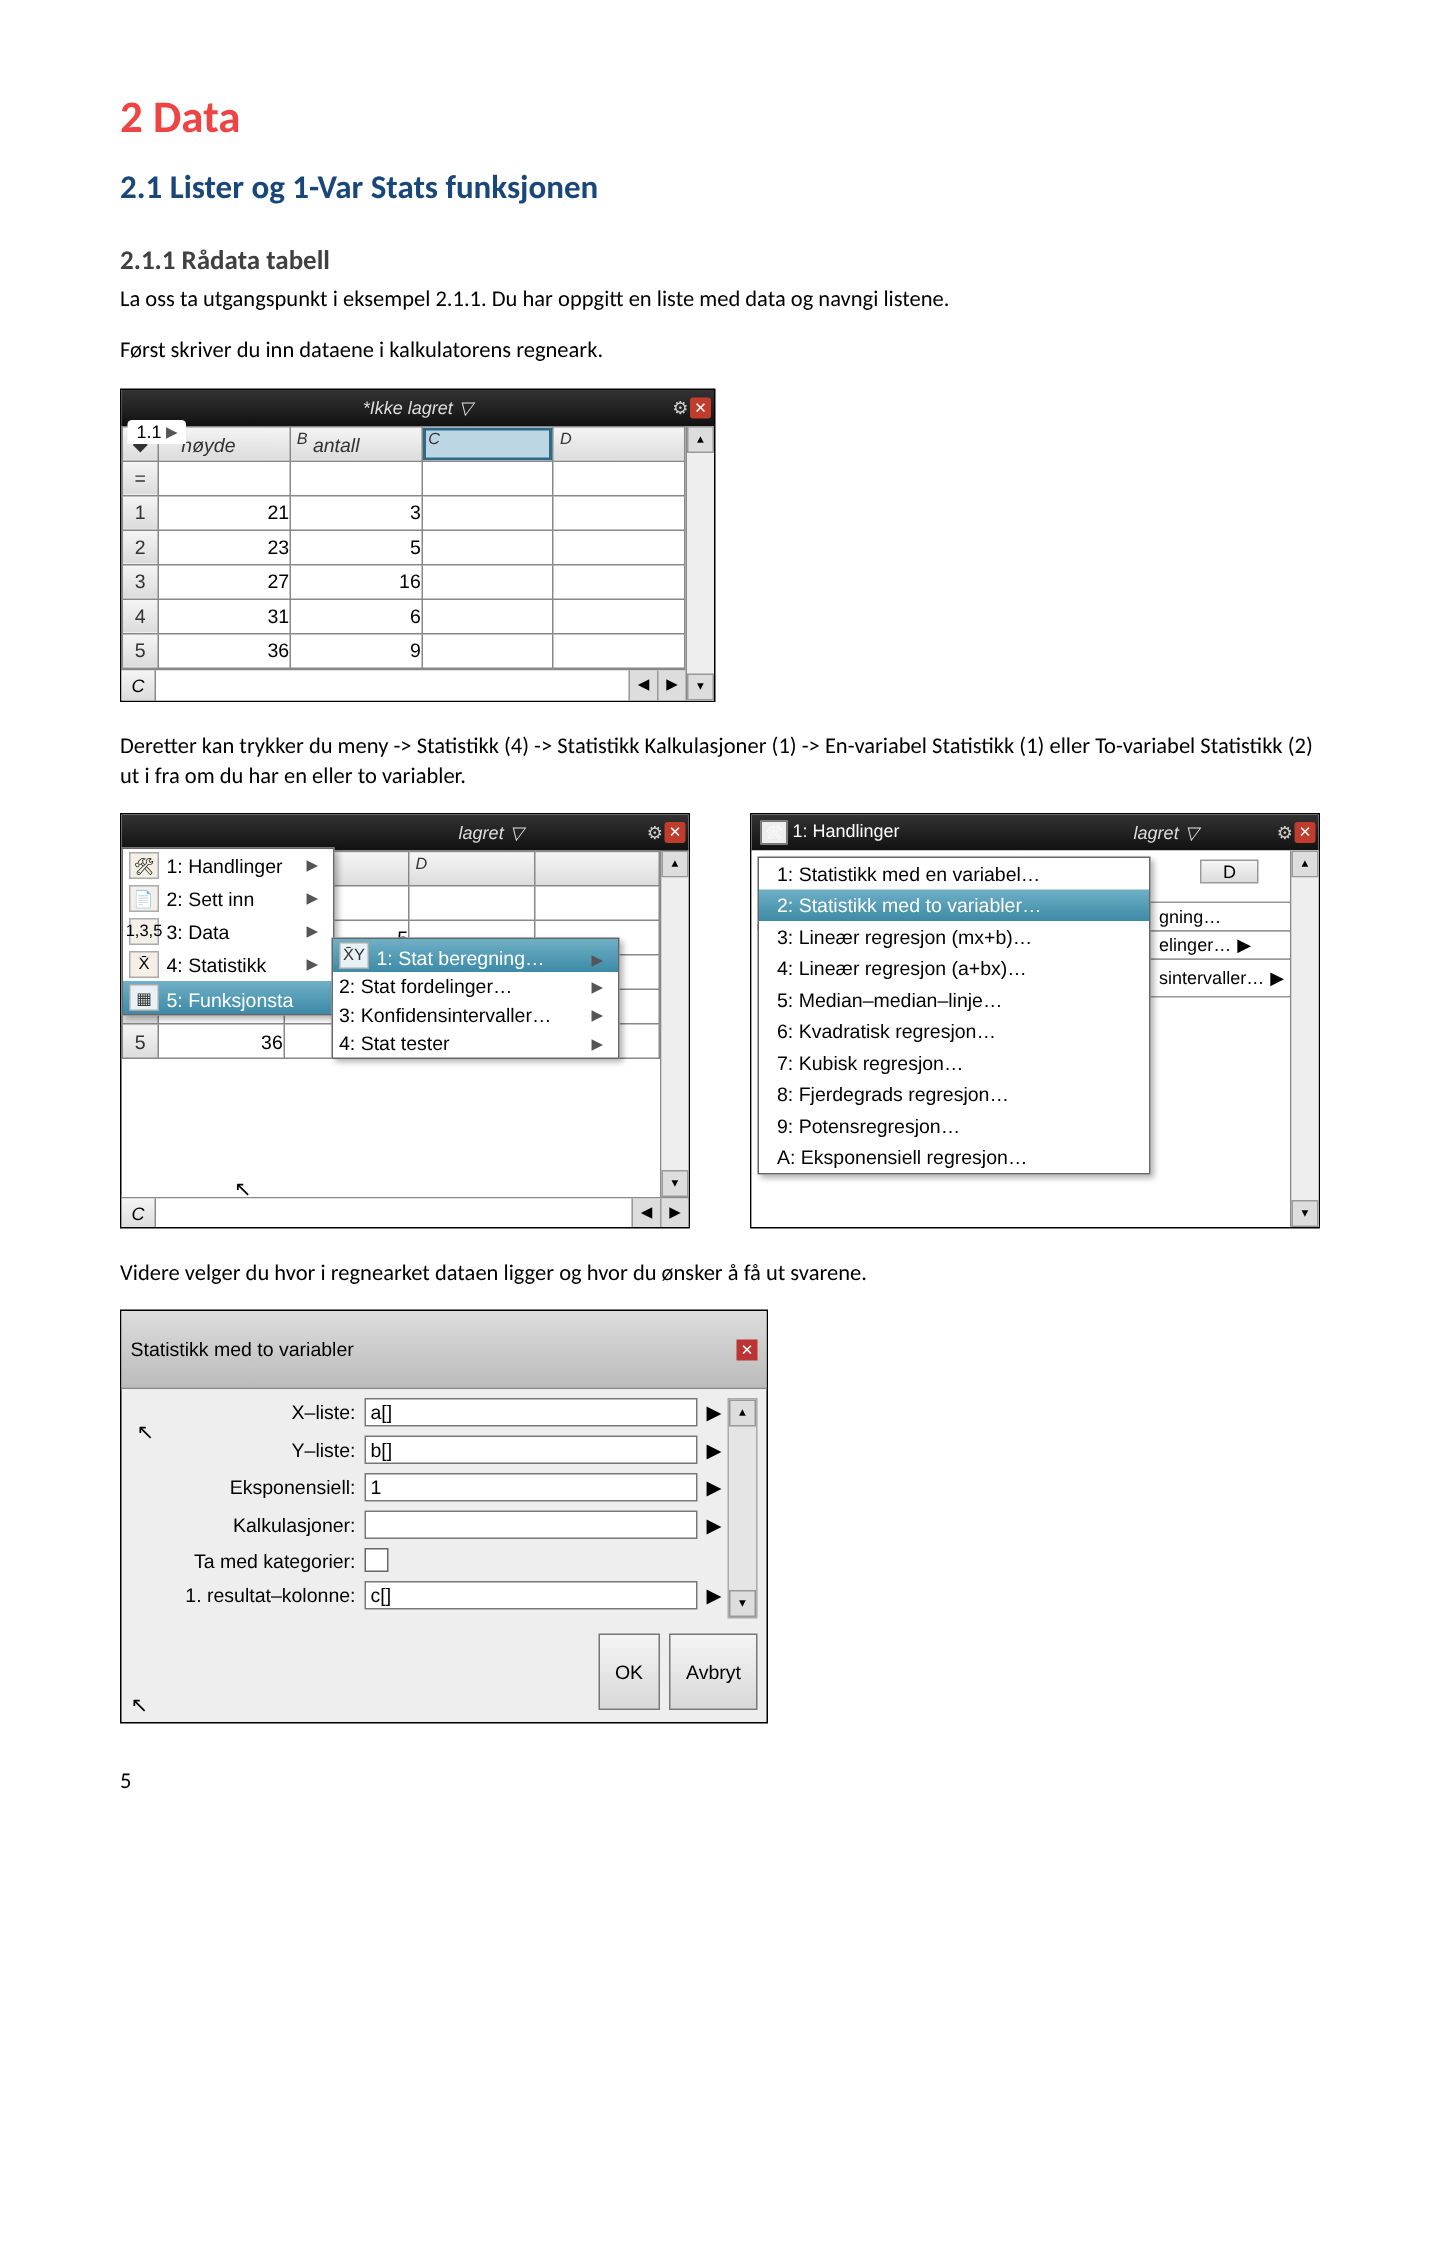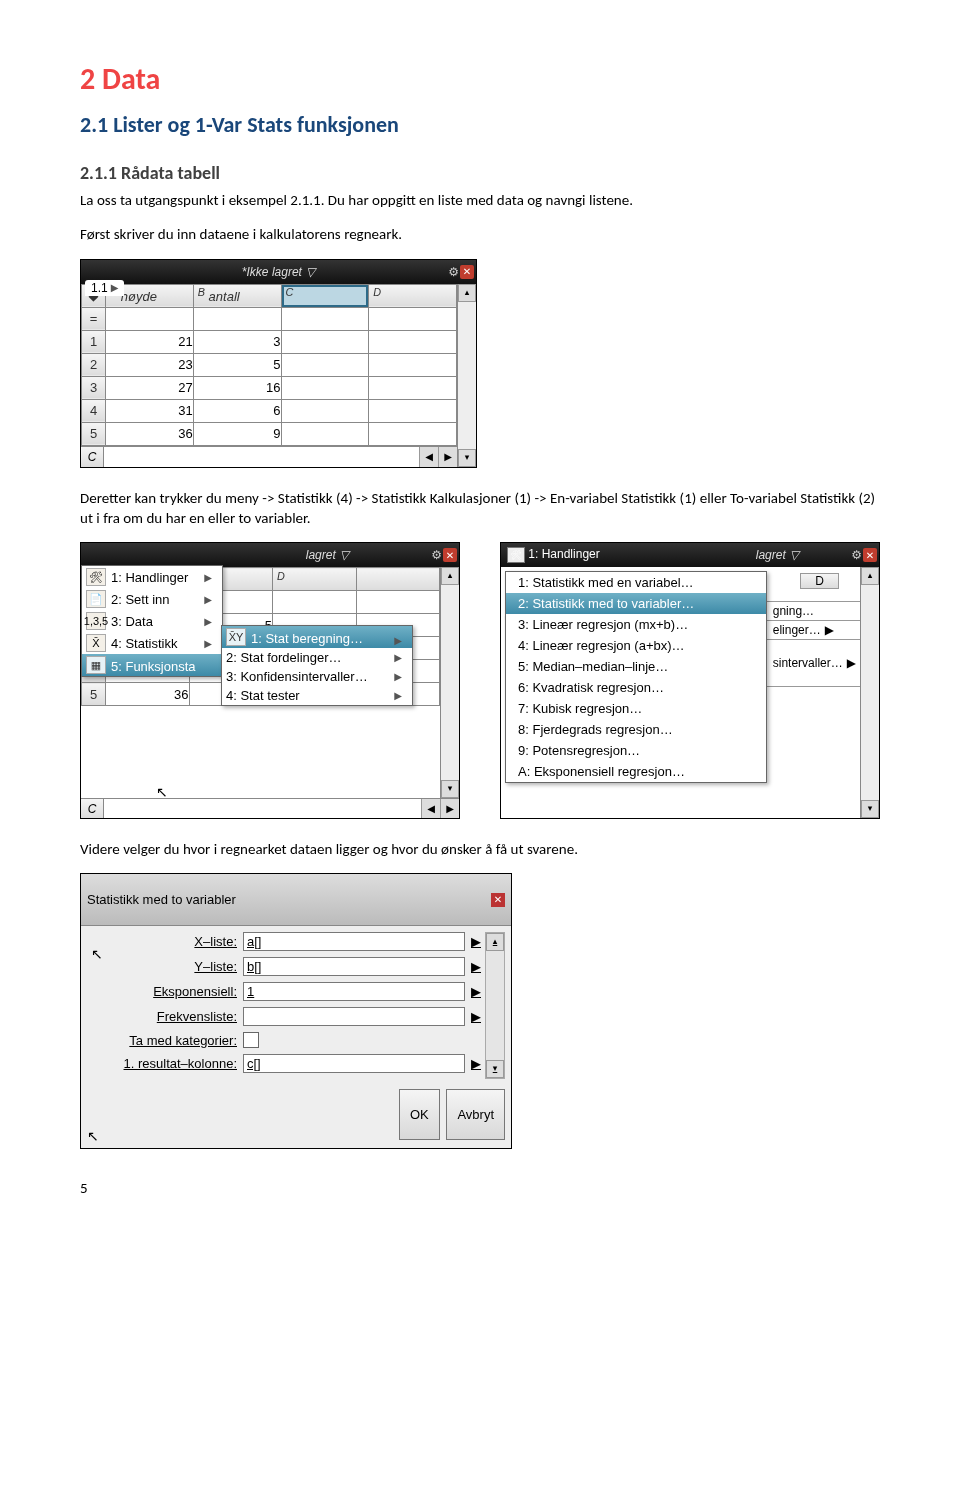--- a/index.html
+++ b/index.html
@@ -200,21 +200,20 @@
     background:#b33;
     color:#fff;
     width:14px;height:14px;
     font-size:10px;
     display:flex;align-items:center;justify-content:center;
   }
   .dialog-body {
     display:flex;
     padding:6px;
     gap:4px;
-    text-decoration:underline;
   }
   .dialog-fields { flex:1; }
   .dfield {
     display:flex;
     align-items:center;
     margin-bottom:6px;
     gap:6px;
   }
   .dfield label {
     width:150px;
@@ -516,21 +515,21 @@
       </div>
     </div>
     <div style="position:relative;height:calc(100% - 24px);background:#fff;">
 
       <div style="position:absolute;right:16px;top:34px;font-size:12px;text-align:left;">
         <div style="border:1px solid #999;padding:2px 6px;margin-bottom:-1px;">gning…</div>
         <div style="border:1px solid #999;padding:2px 6px;margin-bottom:-1px;display:flex;gap:4px;">
             <span>elinger…</span>
             <span>▶</span>
           </div>
-        <div style="border:1px solid #999;padding:16px 6px;display:flex;gap:4px;">
+        <div style="border:1px solid #999;padding:5px 6px;display:flex;gap:4px;">
             <span>sintervaller…</span>
             <span>▶</span>
           </div>
       </div>
 
       <div style="position:absolute;right:40px;top:6px;border:1px solid #999;padding:0 14px;background:linear-gradient(#f5f5f5,#dcdcdc);font-size:12px;">D</div>
 
       <div class="menu menu2" style="top:4px;left:4px;width:260px;">
         <div class="menu-item">
             <span class="label">1: Statistikk med en variabel…</span>
@@ -592,21 +591,21 @@
         <label>Y–liste:</label>
         <input type="text" value="b[]" style="">
         <span>▶</span>
       </div>
       <div class="dfield">
         <label>Eksponensiell:</label>
         <input type="text" value="1" style="">
         <span>▶</span>
       </div>
       <div class="dfield">
-        <label>Frekvensliste:</label>
+        <label>Kalkulasjoner:</label>
         <input type="text" value="" style="">
         <span>▶</span>
       </div>
       <div class="dfield">
         <label>Ta med kategorier:</label>
         <span class="chk"></span>
       </div>
       <div class="dfield">
         <label>1.  resultat–kolonne:</label>
         <input type="text" value="c[]" style="">

